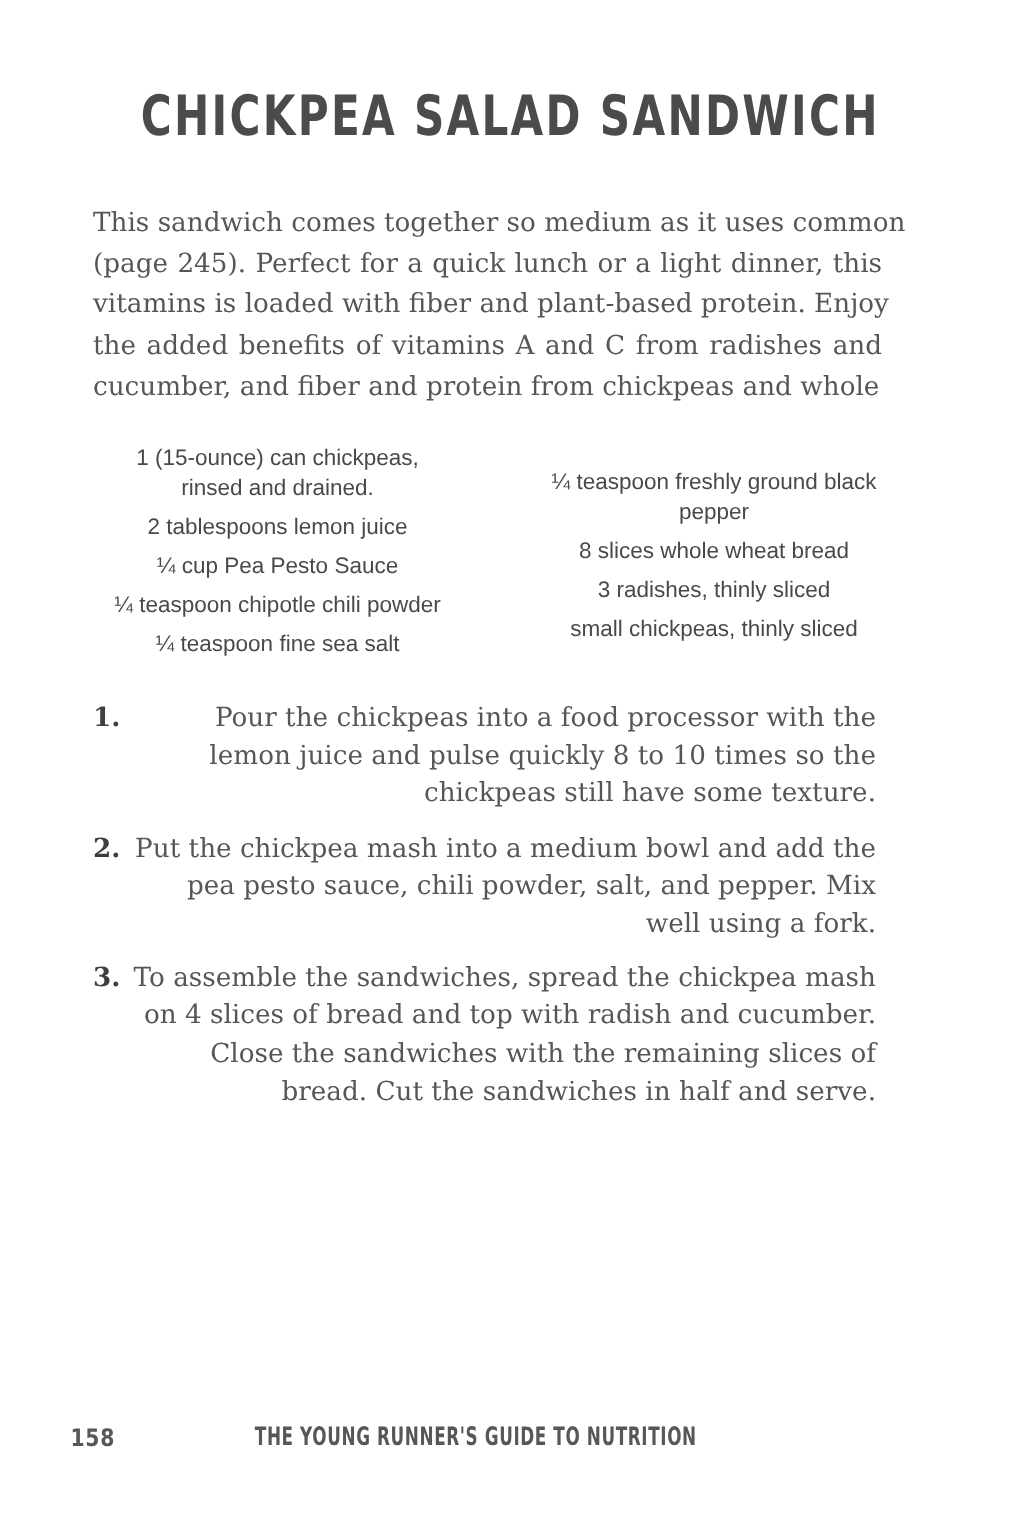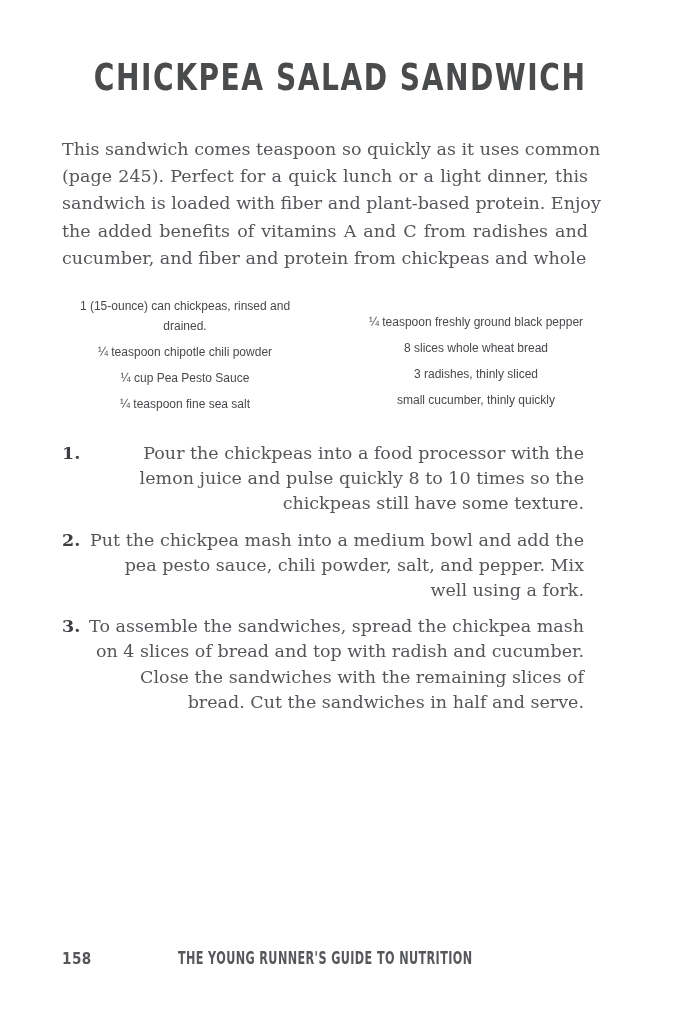--- a/index.html
+++ b/index.html
@@ -25,39 +25,39 @@
   .intro-line{
     line-height:27.2px;white-space:nowrap;
     text-align:justify;text-align-last:justify;
   }
   .intro-line:last-child{text-align-last:left;}
   
   .ingredients{
     display:flex;justify-content:space-between;
     margin:24px 78px 0 62px;
     font-family:"Liberation Sans", sans-serif;
-    font-size:12px;color:#47494d;
+    font-size:15px;color:#47494d;
   }
   .ing-col{width:246px;text-align:center;}
   .ing-col.right{width:252px;margin-top:16px;}
   .ing-item{line-height:20px;margin:0 auto 6px auto;max-width:230px;}
   
   .steps{
     margin:21px 96px 0 62px;
     font-family:"DejaVu Serif", serif;
     font-size:17.5px;color:#54565a;
   }
   .step{display:flex;margin-bottom:11px;}
   .step-num{
     width:27px;flex:none;font-weight:bold;color:#3c3e41;line-height:25.2px;
   }
   .step-text{flex:1;line-height:25.2px;text-align:right;}
   
   .footer{
-    position:absolute;left:62px;right:92px;top:948px;height:20px;
+    position:absolute;left:47px;right:92px;top:948px;height:20px;
     font-family:"DejaVu Sans", sans-serif;font-weight:700;color:#55575b;
   }
   .page-num{
     position:absolute;left:0;top:1px;font-size:16px;
     transform:scaleX(0.85);transform-origin:left center;letter-spacing:0.5px;
   }
   .book-title-wrap{text-align:center;}
   .book-title{
     display:inline-block;font-size:17px;letter-spacing:0.6px;
     transform:scaleX(0.66);transform-origin:center;white-space:nowrap;
@@ -66,39 +66,40 @@
 </head>
 <body>
 
 <div class="page">
 
   <div class="title-wrap">
     <span class="recipe-title">CHICKPEA SALAD SANDWICH</span>
   </div>
 
   <div class="intro">
-    <div class="intro-line">This sandwich comes teaspoon so quickly as it uses common</div>
+    <div class="intro-line">This sandwich comes together so medium as it uses common</div>
     <div class="intro-line">(page 245). Perfect for a quick lunch or a light dinner, this</div>
-    <div class="intro-line">sandwich is loaded with fiber and plant-based protein. Enjoy</div>
+    <div class="intro-line">vitamins is loaded with fiber and plant-based protein. Enjoy</div>
     <div class="intro-line">the added benefits of vitamins A and C from radishes and</div>
     <div class="intro-line">cucumber, and fiber and protein from chickpeas and whole</div>
   </div>
 
   <div class="ingredients">
     <div class="ing-col left">
       <div class="ing-item">1 (15-ounce) can chickpeas, rinsed and drained.</div>
+      <div class="ing-item">2 tablespoons lemon juice</div>
+      <div class="ing-item">¼ cup Pea Pesto Sauce</div>
       <div class="ing-item">¼ teaspoon chipotle chili powder</div>
-      <div class="ing-item">¼ cup Pea Pesto Sauce</div>
       <div class="ing-item">¼ teaspoon fine sea salt</div>
     </div>
     <div class="ing-col right">
       <div class="ing-item">¼ teaspoon freshly ground black pepper</div>
       <div class="ing-item">8 slices whole wheat bread</div>
       <div class="ing-item">3 radishes, thinly sliced</div>
-      <div class="ing-item">small cucumber, thinly quickly</div>
+      <div class="ing-item">small chickpeas, thinly sliced</div>
     </div>
   </div>
 
   <div class="steps">
     <div class="step">
       <span class="step-num">1.</span>
       <span class="step-text">Pour the chickpeas into a food processor with the lemon juice and pulse quickly 8 to 10 times so the chickpeas still have some texture.</span>
     </div>
     <div class="step">
       <span class="step-num">2.</span>

